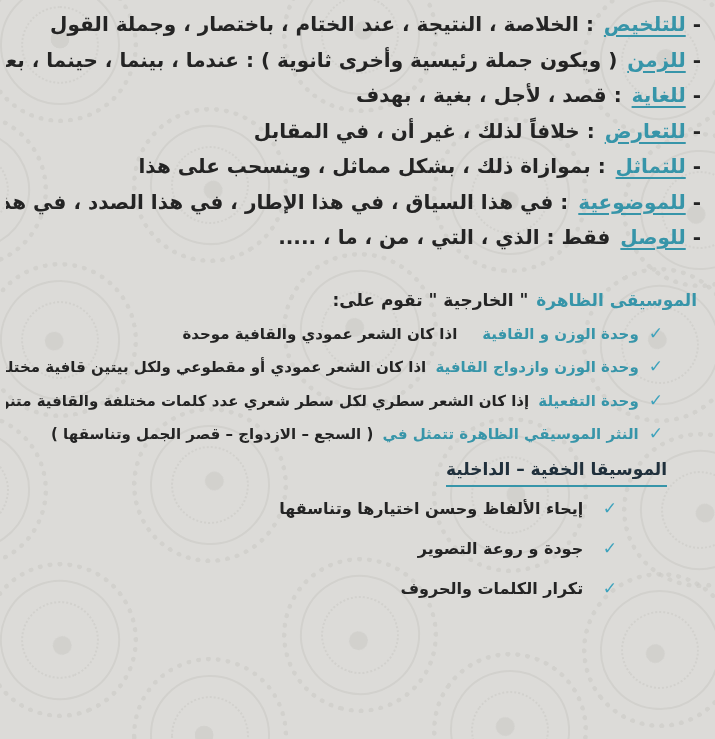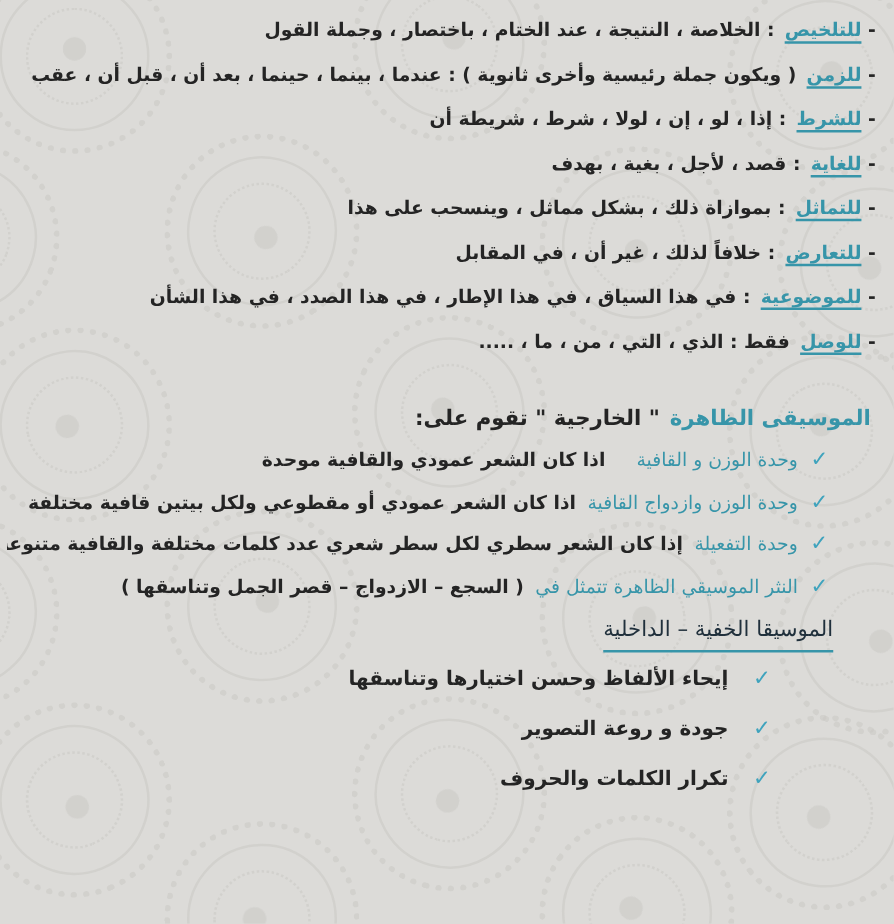--- a/index.html
+++ b/index.html
@@ -19,39 +19,39 @@
   .stamp{position:absolute;width:156px;height:156px;border-radius:50%;
          border:5px dotted var(--stamp);opacity:.55;}
   .stamp::before{content:"";position:absolute;inset:13px;border-radius:50%;
          border:2px solid var(--stamp);}
   .stamp::after{content:"";position:absolute;inset:34px;border-radius:50%;
          border:2px dotted var(--stamp);
          background:radial-gradient(circle at 50% 42%, var(--stamp) 0 16%, transparent 17%);}
   
   .content{position:absolute;inset:0;z-index:1;padding:7px 12px 0 6px;
            direction:rtl;text-align:right;color:var(--text);}
-  .connector-row{height:35.5px;line-height:35.5px;font-size:15px;font-weight:600;
+  .connector-row{height:35.5px;line-height:35.5px;font-size:20px;font-weight:600;
                  white-space:nowrap;padding-right:2px;overflow:hidden;}
   .dash{color:var(--text);font-weight:600;}
   .kw{color:var(--accent);font-weight:700;text-decoration:underline;
       text-decoration-thickness:1.5px;text-underline-offset:4px;}
   .row-text{margin-right:3px;}
   .outer-section{margin-top:27px;}
   .heading{height:34px;line-height:34px;font-size:17px;font-weight:700;
            padding-right:6px;white-space:nowrap;}
   .heading .hl{color:var(--accent);
            text-decoration-thickness:1.5px;text-underline-offset:4px;}
   .heading .rest{color:var(--text);margin-right:2px;}
   .obullet{height:33.5px;line-height:33.5px;font-size:15px;font-weight:600;
            padding-right:40px;white-space:nowrap;overflow:hidden;}
   .check{color:var(--check);font-weight:700;font-size:17px;margin-left:10px;}
-  .lead{color:var(--accent);font-weight:400;}
+  .lead{color:var(--accent);font-weight:700;}
   .btext{margin-right:4px;}
   .inner-heading-row{margin-top:3px;height:34px;line-height:30px;padding-right:36px;}
-  .heading2{display:inline-block;color:var(--dark_heading);font-size:17px;font-weight:400;
+  .heading2{display:inline-block;color:var(--dark_heading);font-size:17px;font-weight:700;
             border-bottom:2.5px solid var(--accent);padding-bottom:1px;}
   .ibullet{height:40px;line-height:40px;font-size:16px;font-weight:600;
            padding-right:86px;white-space:nowrap;overflow:hidden;}
 </style>
 </head>
 <body>
 
 <div class="page">
   <div class="wm-layer" id="watermarks">
       <div class="stamp" style="left: -18px; top: -33px; transform: rotate(0deg);"></div>
@@ -72,24 +72,23 @@
       <div class="stamp" style="left: 282px; top: 557px; transform: rotate(195deg);"></div>
       <div class="stamp" style="left: 582px; top: 572px; transform: rotate(232deg);"></div>
       <div class="stamp" style="left: 132px; top: 657px; transform: rotate(269deg);"></div>
       <div class="stamp" style="left: 432px; top: 652px; transform: rotate(306deg);"></div>
     </div>
 
   <div class="content">
     <div id="connector-rows">
         <div class="connector-row"><span class="dash">- </span><span class="kw">للتلخيص</span><span class="row-text"> : الخلاصة ، النتيجة ، عند الختام ، باختصار ، وجملة القول</span></div>
         <div class="connector-row"><span class="dash">- </span><span class="kw">للزمن</span><span class="row-text"> ( ويكون جملة رئيسية وأخرى ثانوية ) : عندما ، بينما ، حينما ، بعد أن ، قبل أن ، عقب</span></div>
-        <div class="connector-row"><span class="dash">- </span><span class="kw">للشرط</span><span class="row-text"> : إذا ، لو ، إن ، لولا ، شرط ، شريطة أن</span></div>
         <div class="connector-row"><span class="dash">- </span><span class="kw">للغاية</span><span class="row-text"> : قصد ، لأجل ، بغية ، بهدف</span></div>
+        <div class="connector-row"><span class="dash">- </span><span class="kw">للتعارض</span><span class="row-text"> : خلافاً لذلك ، غير أن ، في المقابل</span></div>
         <div class="connector-row"><span class="dash">- </span><span class="kw">للتماثل</span><span class="row-text"> : بموازاة ذلك ، بشكل مماثل ، وينسحب على هذا</span></div>
-        <div class="connector-row"><span class="dash">- </span><span class="kw">للتعارض</span><span class="row-text"> : خلافاً لذلك ، غير أن ، في المقابل</span></div>
         <div class="connector-row"><span class="dash">- </span><span class="kw">للموضوعية</span><span class="row-text"> : في هذا السياق ، في هذا الإطار ، في هذا الصدد ، في هذا الشأن</span></div>
         <div class="connector-row"><span class="dash">- </span><span class="kw">للوصل</span><span class="row-text"> فقط : الذي ، التي ، من ، ما ، .....</span></div>
       </div>
 
     <div class="outer-section">
       <div class="heading">
         <span class="hl">الموسيقى الظاهرة</span><span class="rest"> " الخارجية " تقوم على:</span>
       </div>
       <div id="outer-bullets">
           <div class="obullet"><span class="check">✓</span><span class="lead">وحدة الوزن و القافية</span><span class="btext"> &nbsp;&nbsp; اذا كان الشعر عمودي والقافية موحدة</span></div>

